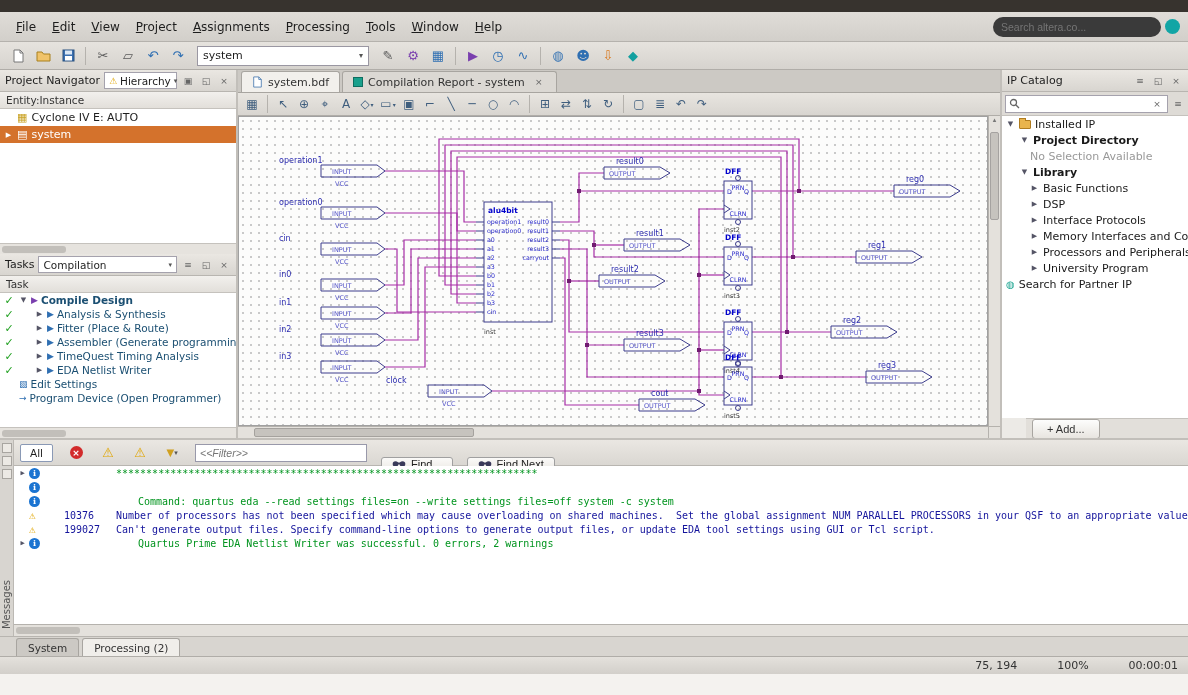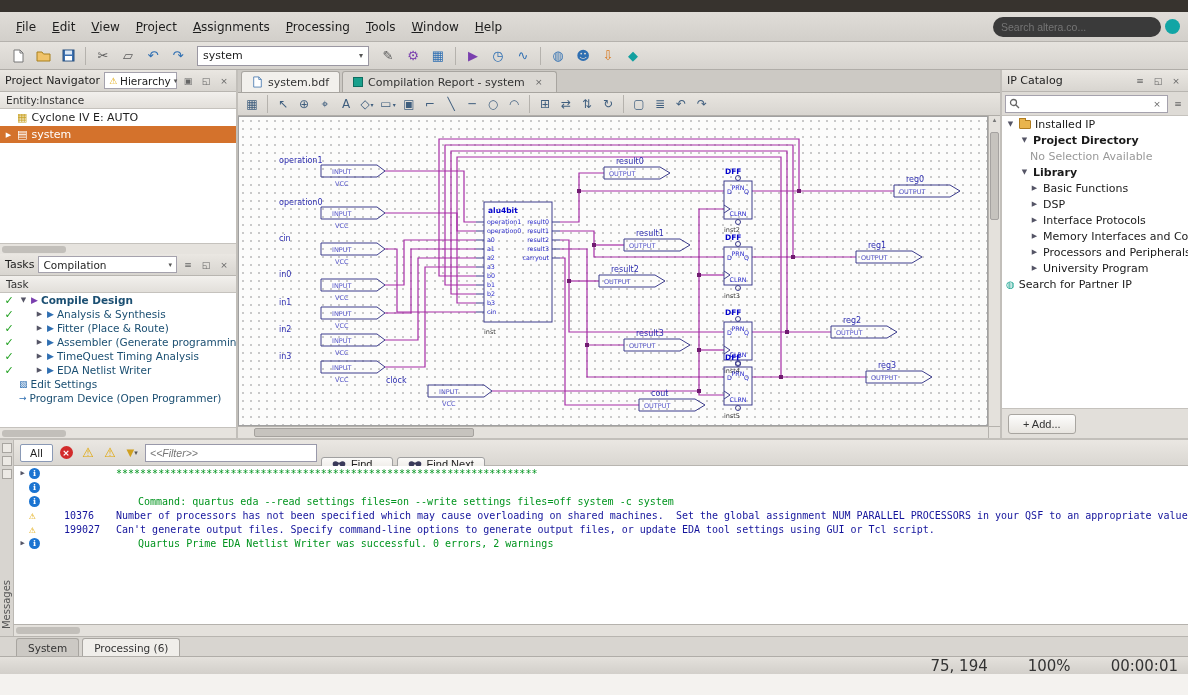--- a/index.html
+++ b/index.html
@@ -93,30 +93,30 @@
   .ip-search .box { flex:1; min-width:0; height:18px; background:#fff; border:1px solid #a5a2ad; display:flex; align-items:center; padding:0 3px; gap:3px; }
   .ip-search input { flex:1; min-width:0; border:none; outline:none; font-size:10.5px; }
   .ip-tree { flex:1; background:#fff; overflow:hidden; font-size:11px; }
   .ip-row { height:16px; display:flex; align-items:center; gap:4px; padding:0 4px; white-space:nowrap; color:#1a1a1a; }
   .ip-row.bold { font-weight:bold; }
   .ip-row.dim { color:#999; }
   .ind1 { width:10px; flex:none; } .ind2 { width:20px; flex:none; }
   .folder-ico { width:12px; height:9px; background:#e9b44c; border:1px solid #b07c1f; border-radius:1px; position:relative; flex:none; }
   .folder-ico::before { content:""; position:absolute; top:-3px; left:-1px; width:5px; height:2px; background:#e9b44c; border:1px solid #b07c1f; border-bottom:none; }
   .globe-ico { color:#12a08c; font-size:10px; }
-  .add-row { height:30px; border-top:1px solid #c5c2bd; background:#e2dfda; display:flex; align-items:center; padding:0 6px; flex:none; }
+  .add-row { height:20px; border-top:1px solid #c5c2bd; background:#e2dfda; display:flex; align-items:center; padding:0 6px; flex:none;margin-left:24px; }
   .add-btn { height:20px; padding:0 14px; background:linear-gradient(#fdfdfc,#e8e5e0); border:1px solid #a8a5a0; border-radius:3px; font-size:11px; color:#333; }
 
   
   .messages { height:198px; flex:none; display:flex; border-top:2px solid #c2bfba; background:#e6e3de; }
   .msg-side { width:14px; flex:none; background:#d8d5d0; border-right:1px solid #bcb9b4; display:flex; flex-direction:column; align-items:center; padding:3px 0; gap:3px; }
   .side-btn { width:10px; height:10px; border:1px solid #a8a5a0; background:#ece9e4; flex:none; }
   .rot-label { margin-top:auto; writing-mode:vertical-rl; transform:rotate(180deg); font-size:10px; color:#555; padding:4px 0; }
   .msg-main { flex:1; min-width:0; display:flex; flex-direction:column; }
-  .msg-toolbar { height:26px; display:flex; align-items:center; gap:4px; padding:0 6px; background:linear-gradient(#eae7e2,#dad7d2); border-bottom:1px solid #b8b5b0; flex:none; }
+  .msg-toolbar { height:26px; display:flex; align-items:center; gap:14px; padding:0 6px; background:linear-gradient(#eae7e2,#dad7d2); border-bottom:1px solid #b8b5b0; flex:none; }
   .all-btn { height:18px; padding:0 9px; font-size:10.5px; background:#fff; border:1px solid #8a99b5; border-radius:2px; display:flex; align-items:center; }
   .mt-ico { width:18px; height:18px; display:flex; align-items:center; justify-content:center; }
   .err-ico { width:13px; height:13px; border-radius:50%; background:#d22b2b; color:#fff; font-size:9px; font-weight:bold; display:flex; align-items:center; justify-content:center; }
   .warn-ico { color:#e0a500; font-size:13px; }
   .funnel-ico { color:#d0a020; font-size:10px; }
   .filter-box { width:172px; height:18px; background:#fff; border:1px solid #99a; display:flex; align-items:center; padding:0 4px; gap:4px; }
   .filter-box input { flex:1; min-width:0; border:none; outline:none; font-size:10.5px; color:#777; font-style:italic; }
   .find-btn { height:20px; padding:0 10px; display:flex; align-items:flex-start; gap:5px; background:linear-gradient(#fbfaf8,#e4e1dc); border:1px solid #a0a0a0; border-radius:3px; font-size:11px; color:#222;margin-top:28px; }
   .msg-header { height:16px; display:flex; background:#eae7e2; border-bottom:1px solid #c0bdb8; font-size:10px; color:#444; flex:none; }
   .mh-type { width:46px; padding:1px 4px; border-right:1px solid #c9c6c1; flex:none; }
@@ -131,21 +131,21 @@
   .msg-info { color:#00941e; }
   .msg-warning { color:#14149c; }
   .ico-i { width:11px; height:11px; border-radius:50%; background:#1b74d1; color:#fff; font-size:8px; font-weight:bold; font-family:"DejaVu Serif", serif; display:flex; align-items:center; justify-content:center; flex:none; }
   .mexp { width:9px; font-size:7px; color:#556; flex:none; text-align:center; }
   .msg-hscroll { height:12px; background:#e4e1dc; border-top:1px solid #b5b2ad; position:relative; flex:none; }
 
   .msg-tabs { height:20px; background:#d8d5d0; display:flex; align-items:flex-end; padding-left:16px; gap:3px; border-top:1px solid #b8b5b0; flex:none; }
   .mtab { height:18px; padding:0 11px; font-size:10.5px; display:flex; align-items:center; border:1px solid #a8a5a0; border-bottom:none; border-radius:3px 3px 0 0; background:#ccc9c4; color:#333; }
   .mtab.active { background:#f0eeea; }
 
-  .statusbar { height:18px; background:linear-gradient(#e4e1dc,#d2cfca); border-top:1px solid #b0ada8; display:flex; align-items:center; justify-content:flex-end; padding:0 10px; font-size:15px; color:#333; flex:none; }
+  .statusbar { height:18px; background:linear-gradient(#e4e1dc,#d2cfca); border-top:1px solid #b0ada8; display:flex; align-items:center; justify-content:flex-end; padding:0 10px; font-size:11px; color:#333; flex:none; }
   .statusbar span { margin-left:40px; }
   .filler { flex:1; background:#f4f2ef; }
 </style>
 </head>
 <body>
 
 <div class="app">
 
   <div class="titlebar"></div>
 
@@ -844,21 +844,21 @@
         </div>
       </div>
       <div class="msg-hscroll">
           <span class="mini-thumb"></span>
         </div>
     </div>
   </div>
 
   <div class="msg-tabs">
     <span class="mtab">System</span>
-    <span class="mtab active">Processing (6)</span>
+    <span class="mtab active">Processing (2)</span>
   </div>
   <div class="statusbar">
     <span>75, 194</span>
     <span>100%</span>
     <span>00:00:01</span>
   </div>
   <div class="filler"></div>
 </div>
 
 </body></html>

